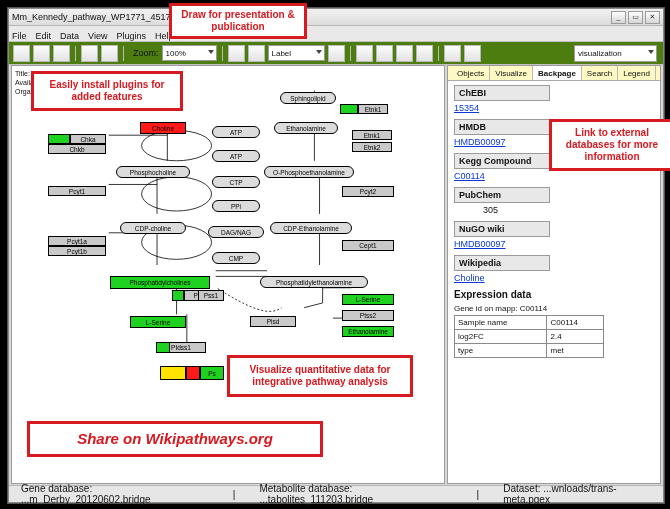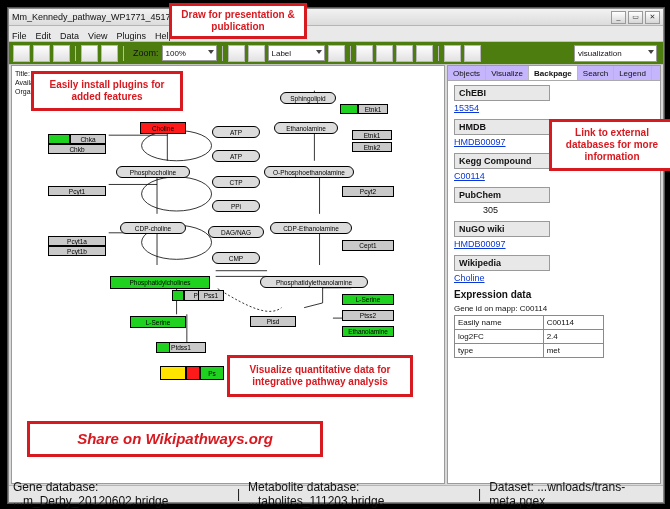--- a/index.html
+++ b/index.html
@@ -24,36 +24,36 @@
   .zoombox{width:50px;height:14px;border:1px solid #9b9b9b;background:#fff;font-size:8px;color:#111;display:flex;align-items:center;padding-left:3px;position:relative;}
   .caret{position:absolute;right:2px;top:4px;width:0;height:0;border-left:3px solid transparent;border-right:3px solid transparent;border-top:4px solid #444;}
   .labelbox{width:52px;height:14px;border:1px solid #9b9b9b;background:#fff;font-size:8px;color:#111;display:flex;align-items:center;padding-left:3px;position:relative;}
   .vischip{position:absolute;right:6px;top:3px;width:78px;height:15px;border:1px solid #9b9b9b;background:#fff;font-size:8px;color:#111;display:flex;align-items:center;padding-left:3px;}
 
   
   .content{position:absolute;left:0;top:54px;right:0;bottom:16px;display:flex;}
   .canvaswrap{position:relative;flex:1;background:#fff;border:1px solid #9b9b9b;margin:2px;overflow:hidden;}
   .sidebar{width:212px;background:#efefef;border:1px solid #9b9b9b;margin:2px 2px 2px 0;display:flex;flex-direction:column;}
 
-  .sidetabs{display:flex;height:14px;background:#c4b5fd;border-bottom:1px solid #aaa;}
+  .sidetabs{display:flex;height:14px;background:#fef9c3;border-bottom:1px solid #aaa;justify-content:center;}
   .sidetab{font-size:8px;padding:1px 5px;border-right:1px solid #b9b9b9;color:#111;display:flex;align-items:center;}
   .sidetab.active{background:#fff;font-weight:bold;}
 
   .sidebody{flex:1;background:#fff;padding:4px 6px;overflow:hidden;font-size:9px;color:#111;}
   .dbbox{border:1px solid #9a9a9a;background:#e8e8e8;font-weight:bold;font-size:9px;padding:2px 4px;margin-bottom:2px;display:inline-block;min-width:86px;}
   .dblink{color:#0a37d6;text-decoration:underline;font-size:9px;margin-bottom:6px;display:block;}
   .dbplain{font-size:9px;margin-bottom:6px;display:block;margin-left:29px;}
   .exprhdr{font-weight:bold;font-size:10px;margin:6px 0 4px 0;}
   .geneid{font-size:8px;margin-bottom:2px;}
   table.expr{border-collapse:collapse;width:150px;}
   table.expr td{border:1px solid #8a8a8a;font-size:8px;padding:1px 3px;height:11px;background:#fff;}
 
   
   .statusbar{position:absolute;left:0;right:0;bottom:0;height:16px;background:#e6e6e6;border-top:1px solid #b5b5b5;display:flex;align-items:center;}
-  .statusbar span{font-size:12px;color:#111;padding:0 4px;}
+  .statusbar span{font-size:10px;color:#111;padding:0 12px;}
 
   
   .canvasinfo{position:absolute;left:3px;top:3px;font-size:7px;color:#111;line-height:9px;}
 
   
   .node{position:absolute;border:1px solid #000;font-size:6.5px;display:flex;align-items:center;justify-content:center;color:#000;box-sizing:border-box;}
   .meta{border-radius:9px;background:#dcdcdc;height:12px;}
   .gene{background:#c9c9c9;height:11px;}
   .green{background:#1fd21f;}
   .red{background:#ff1a1a;}
@@ -213,21 +213,21 @@
         <div class="sidetab">Search</div>
         <div class="sidetab">Legend</div>
       </div>
       <div class="sidebody">
         <div id="db-entries"><div class="dbbox">ChEBI</div><span class="dblink">15354</span><div class="dbbox">HMDB</div><span class="dblink">HMDB00097</span><div class="dbbox">Kegg Compound</div><span class="dblink">C00114</span><div class="dbbox">PubChem</div><span class="dbplain">305</span><div class="dbbox">NuGO wiki</div><span class="dblink">HMDB00097</span><div class="dbbox">Wikipedia</div><span class="dblink">Choline</span></div>
         <div class="exprhdr">Expression data</div>
         <div class="geneid">Gene id on mapp: C00114</div>
         <table class="expr">
           <tbody id="expr-rows">
               <tr>
-                <td>Easily name</td>
+                <td>Sample name</td>
                 <td>C00114</td>
               </tr>
               <tr>
                 <td>log2FC</td>
                 <td>2.4</td>
               </tr>
               <tr>
                 <td>type</td>
                 <td>met</td>
               </tr>

